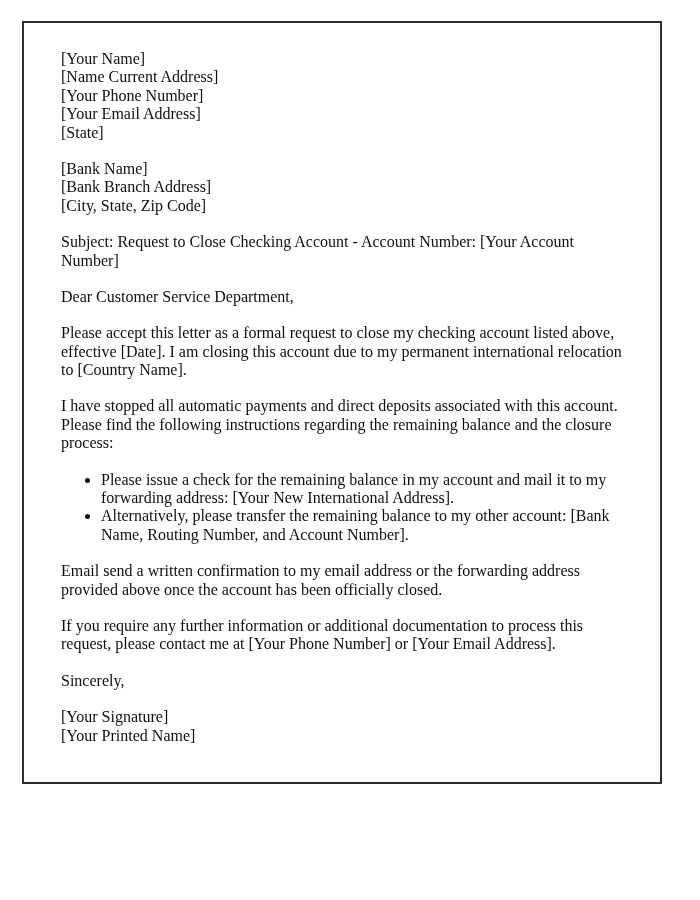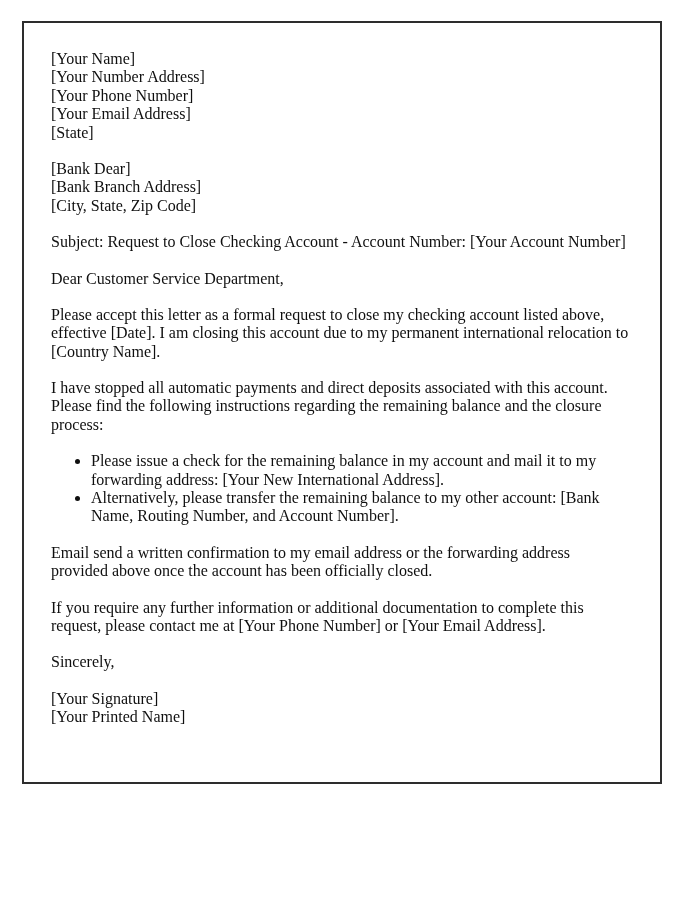--- a/index.html
+++ b/index.html
@@ -16,21 +16,21 @@
     background: #ffffff;
   }
   .page {
     position: absolute;
     left: 22px;
     top: 21px;
     width: 640px;
     height: 763px;
     border: 2px solid #2d2d2d;
     background: #ffffff;
-    padding: 27px 30px 0 27px;
+    padding: 27px 30px 0 37px;
     font-size: 16px;
     line-height: 1.15;
     color: #0f0f0f;
   }
   .block { margin: 0 0 18px 0; }
   .block:first-child { margin-top: 0; }
   .line { white-space: pre-wrap; }
   .para { margin: 0 0 18px 0; }
   ul.bullet-list {
     margin: 0 0 18px 0;
@@ -40,48 +40,48 @@
   ul.bullet-list li { margin: 0; }
 </style>
 </head>
 <body>
 
 <div class="canvas">
   <div class="page">
 
     <div class="block">
       <div class="line">[Your Name]</div>
-      <div class="line">[Your Number Address]</div>
+      <div class="line">[Name Current Address]</div>
       <div class="line">[Your Phone Number]</div>
       <div class="line">[Your Email Address]</div>
       <div class="line">[State]</div>
     </div>
 
     <div class="block">
-      <div class="line">[Bank Dear]</div>
+      <div class="line">[Bank Name]</div>
       <div class="line">[Bank Branch Address]</div>
       <div class="line">[City, State, Zip Code]</div>
     </div>
 
     <p class="para">Subject: Request to Close Checking Account - Account Number: [Your Account Number]</p>
 
     <p class="para">Dear Customer Service Department,</p>
 
     <p class="para">Please accept this letter as a formal request to close my checking account listed above, effective [Date]. I am closing this account due to my permanent international relocation to [Country Name].</p>
 
     <p class="para">I have stopped all automatic payments and direct deposits associated with this account. Please find the following instructions regarding the remaining balance and the closure process:</p>
 
     <ul class="bullet-list">
       <li>Please issue a check for the remaining balance in my account and mail it to my forwarding address: [Your New International Address].</li>
       <li>Alternatively, please transfer the remaining balance to my other account: [Bank Name, Routing Number, and Account Number].</li>
     </ul>
 
     <p class="para">Email send a written confirmation to my email address or the forwarding address provided above once the account has been officially closed.</p>
 
-    <p class="para">If you require any further information or additional documentation to complete this request, please contact me at [Your Phone Number] or [Your Email Address].</p>
+    <p class="para">If you require any further information or additional documentation to process this request, please contact me at [Your Phone Number] or [Your Email Address].</p>
 
     <p class="para">Sincerely,</p>
 
     <div class="block">
       <div class="line">[Your Signature]</div>
       <div class="line">[Your Printed Name]</div>
     </div>
 
   </div>
 </div>

